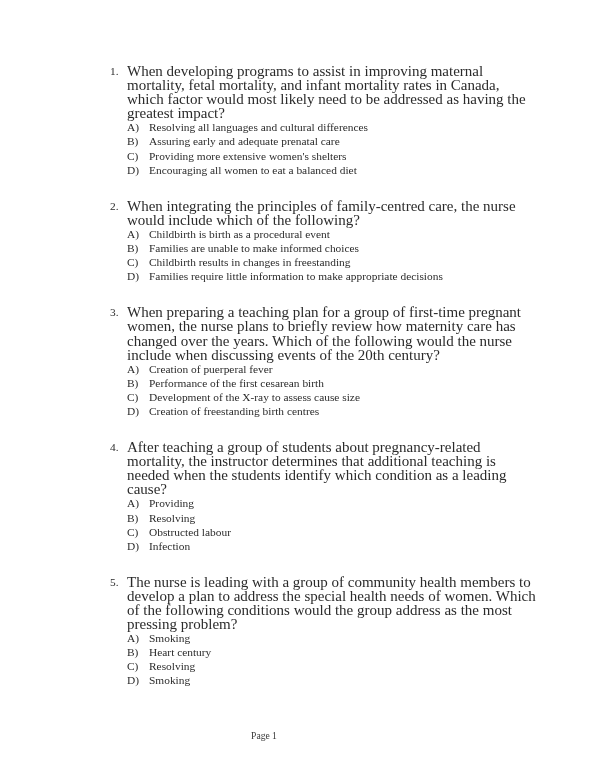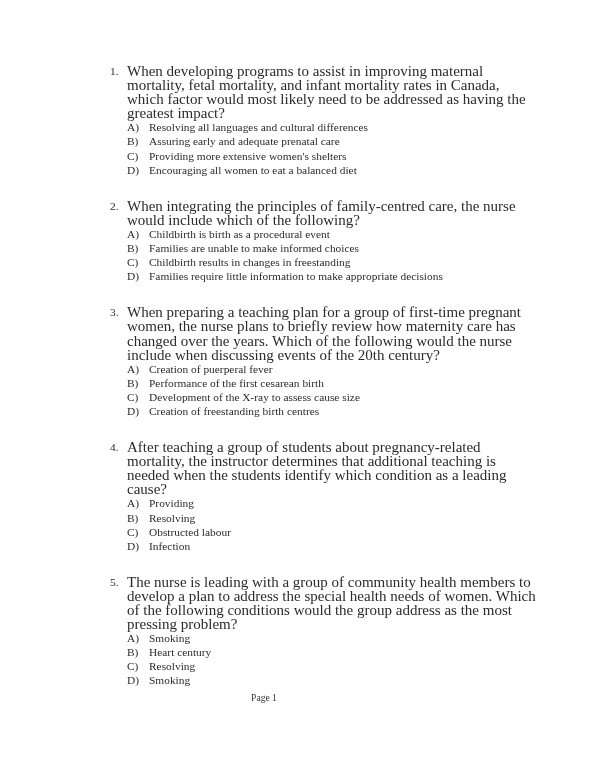--- a/index.html
+++ b/index.html
@@ -77,21 +77,21 @@
 
   .opt-text {
     flex: 1 1 auto;
     font-size: 11.4px;
     line-height: 14.1px;
   }
 
   .footer {
     position: absolute;
     left: 0;
-    top: 692px;
+    top: 730px;
     width: 528px;
     text-align: center;
     font-size: 9.6px;
     line-height: 12px;
     color: #3a3a3a;
   }
 </style>
 </head>
 <body>
 

